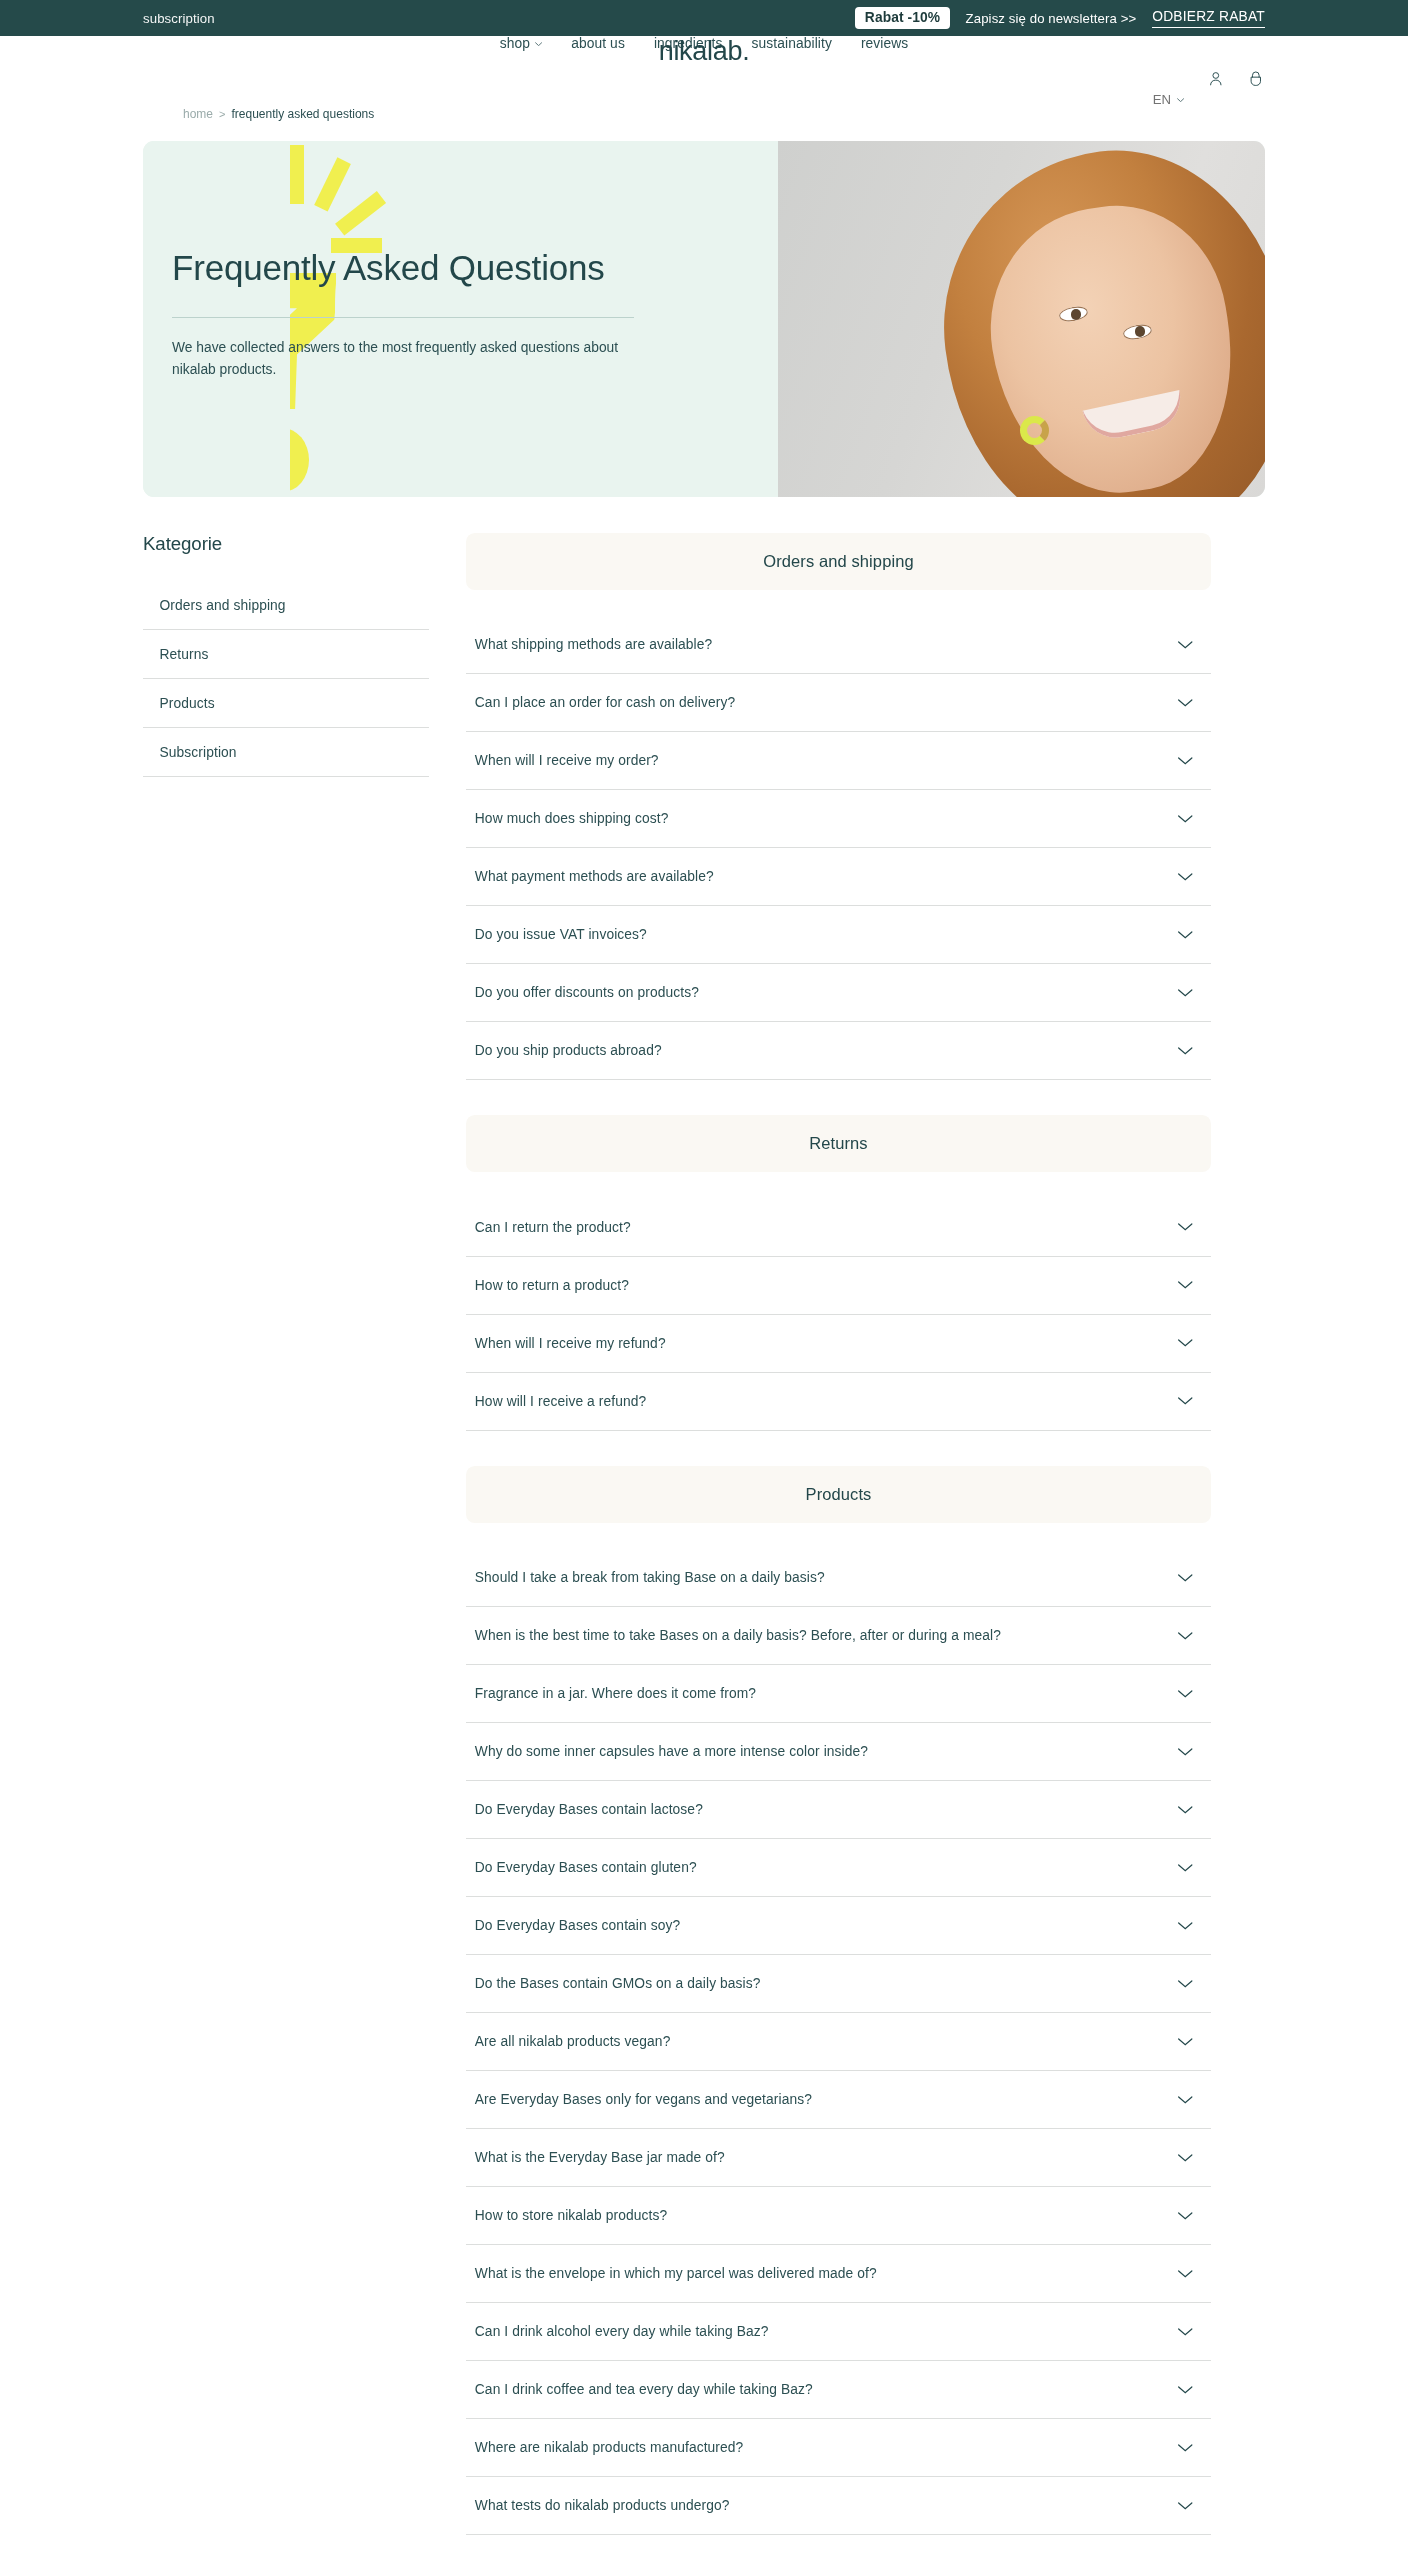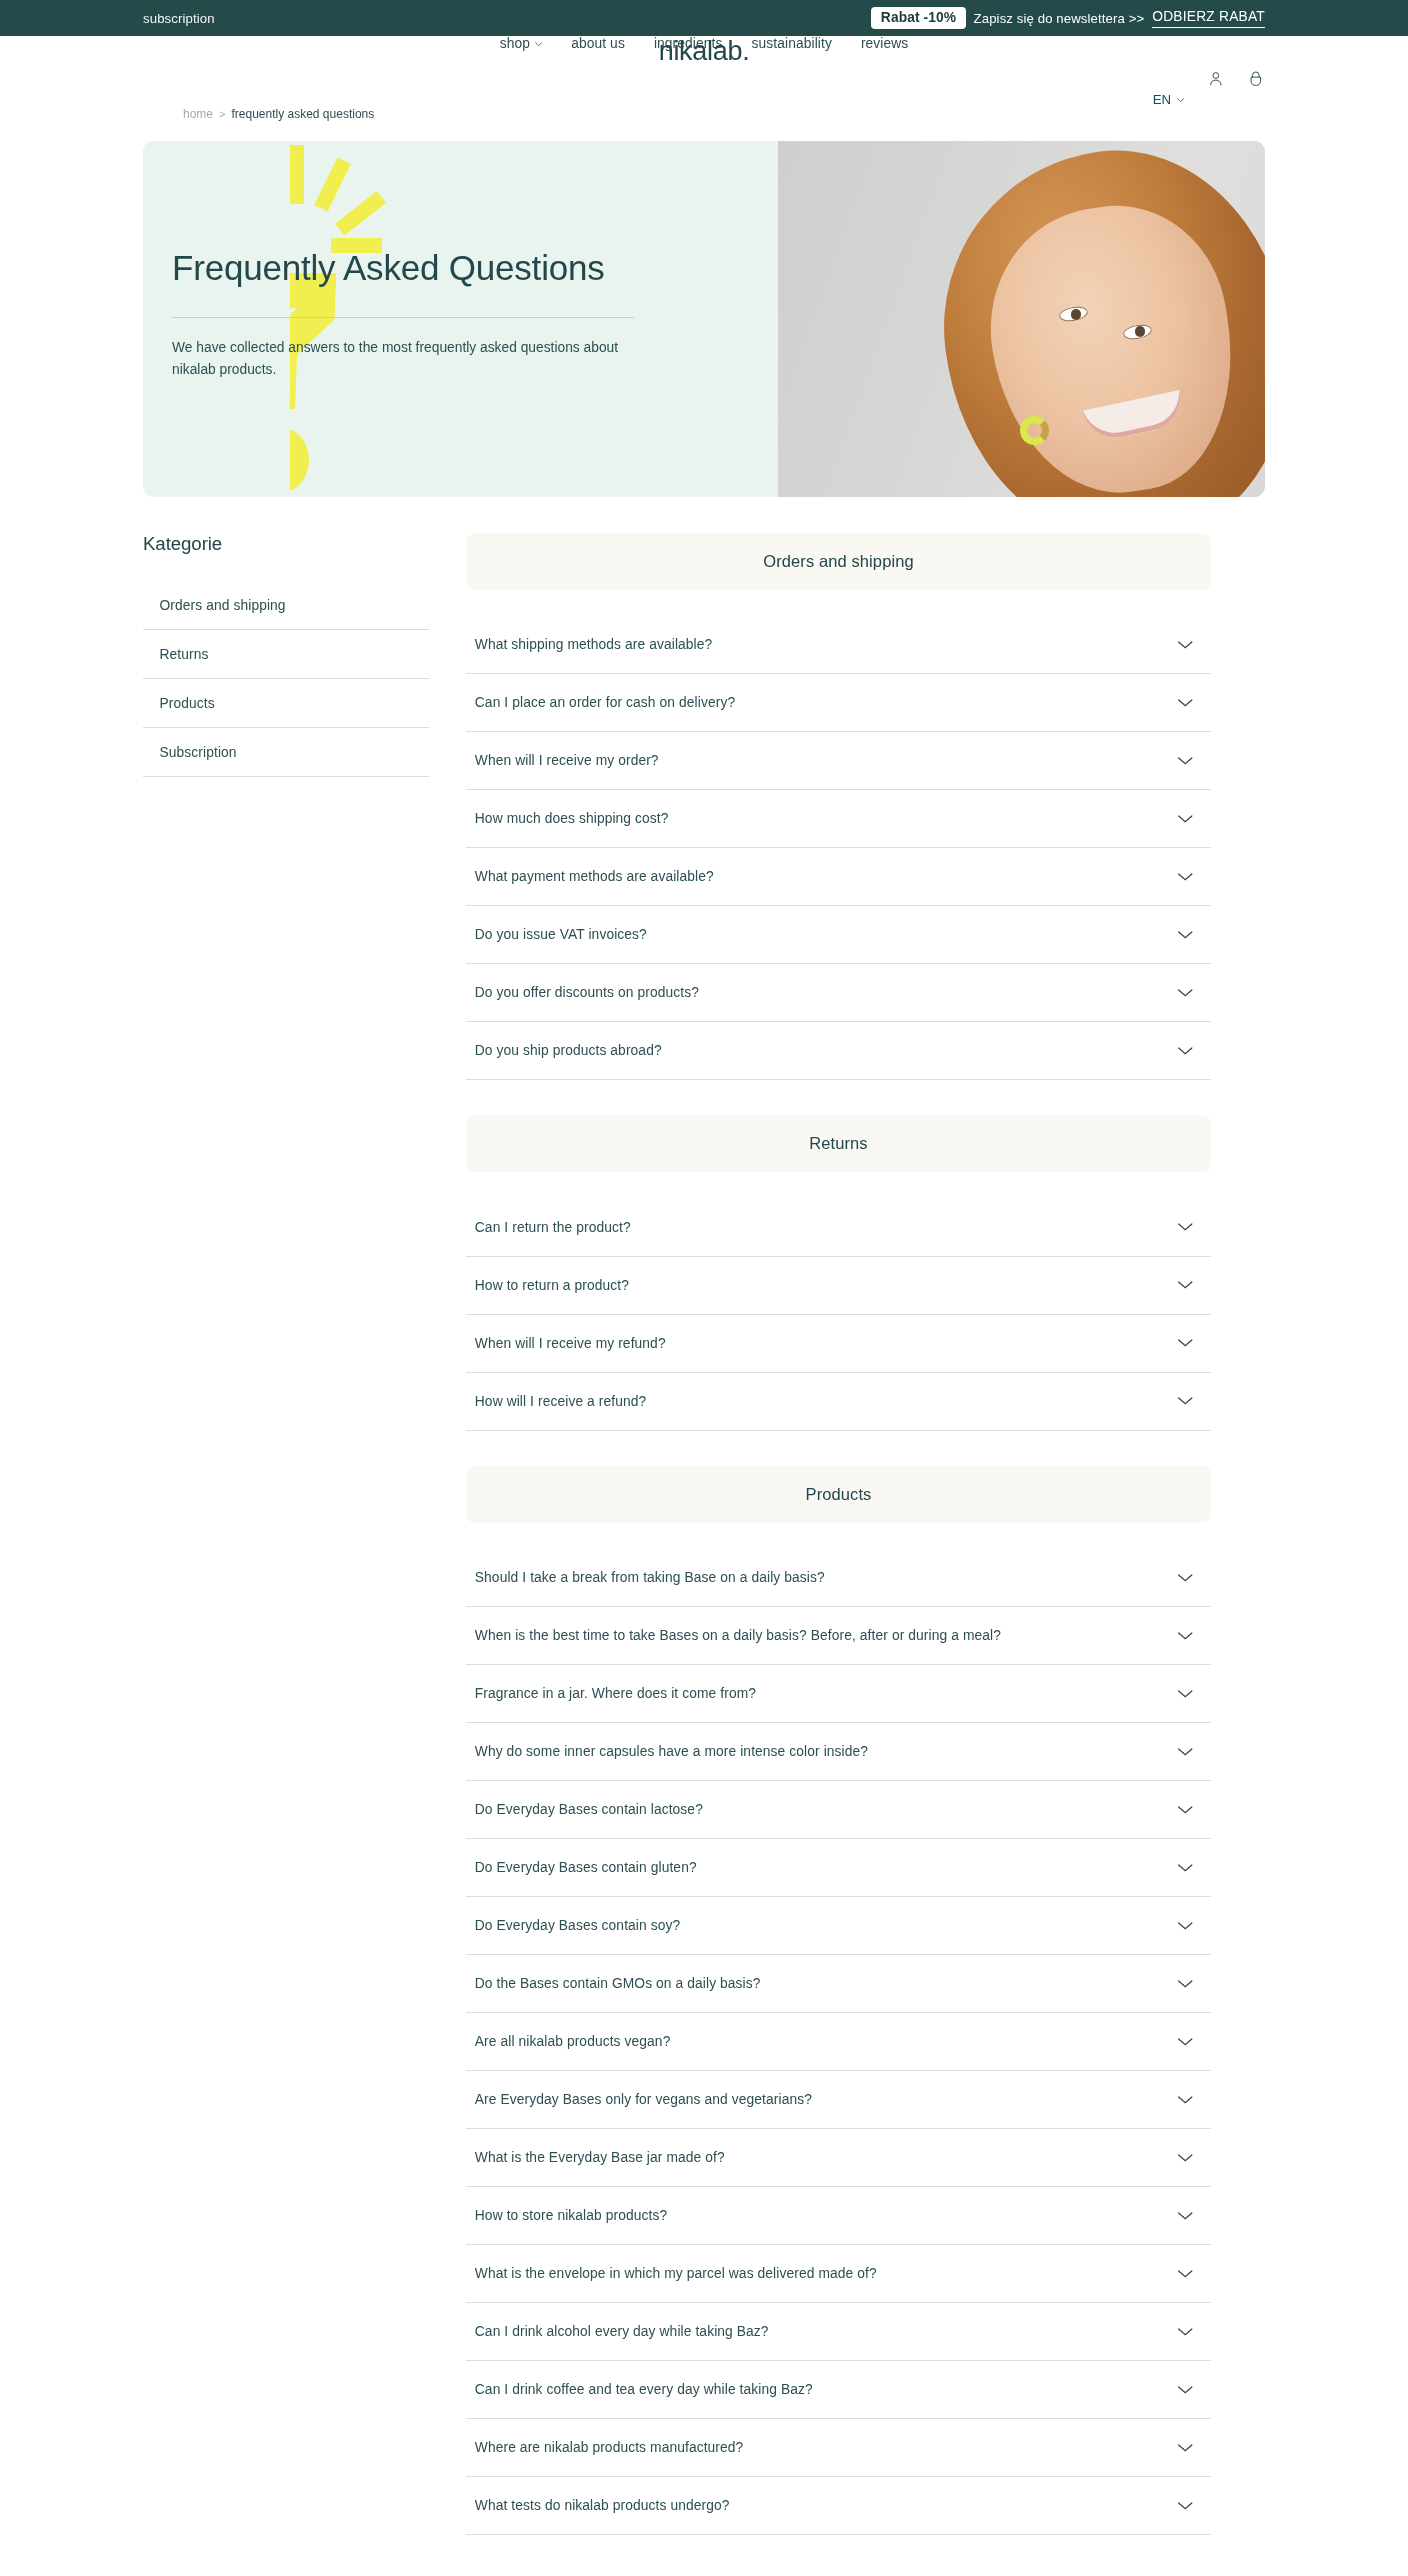--- a/index.html
+++ b/index.html
@@ -25,21 +25,21 @@
   .topbar-left {
     font-size: 13.2px;
     letter-spacing: 0.1px;
     color: #ffffff;
     opacity: .95;
   }
   .topbar-right {
     margin-left: auto;
     display: flex;
     align-items: center;
-    gap: 8px;
+    gap: 16px;
   }
   .rabat-badge {
     background: #ffffff;
     color: #1d3b3b;
     font-size: 13.8px;
     font-weight: 700;
     padding: 3.9px 9.4px 5px;
     border-radius: 3.9px;
     line-height: 1;
     letter-spacing: 0.1px;
@@ -97,21 +97,21 @@
   }
 
   .nav-right {
     margin-left: auto;
     display: flex;
     align-items: center;
     gap: 23px;
   }
   .lang {
     font-size: 13.2px;
-    color: #0c4a6e;
+    color: #737373;
     display: inline-flex;
     align-items: center;
     gap: 5.5px;
     cursor: pointer;
     margin-top: 41px;
   }
   .icon-btn { width: 17.6px; height: 17.6px; cursor: pointer; display: block; }
 
   
   .breadcrumb {

